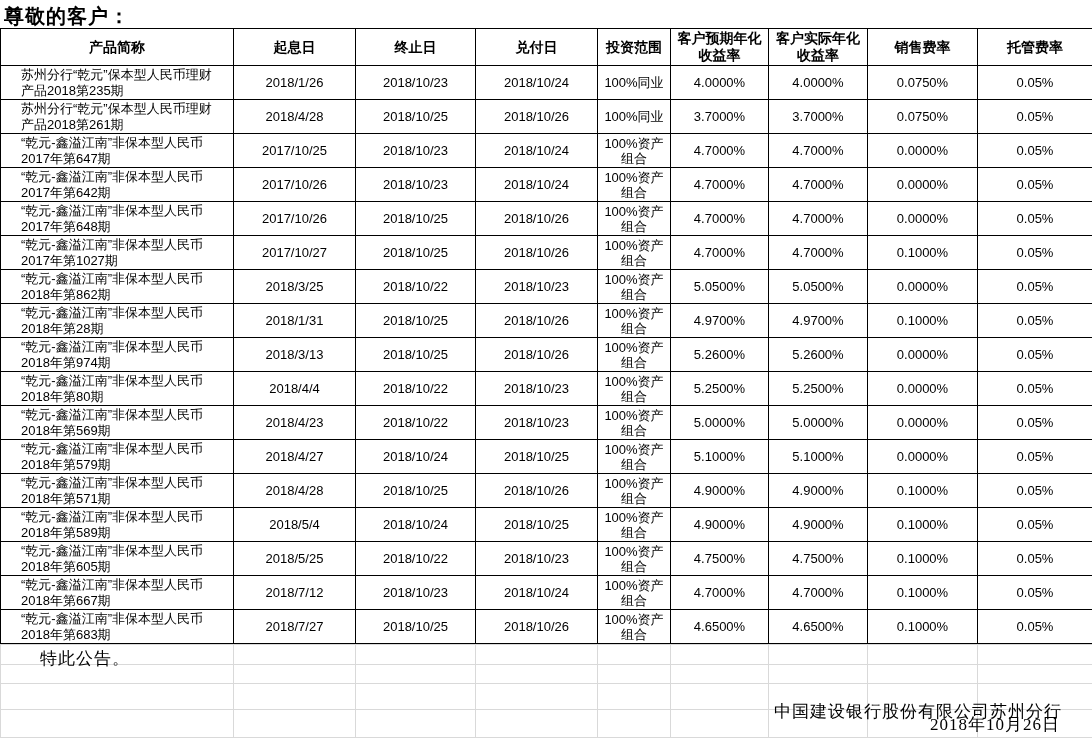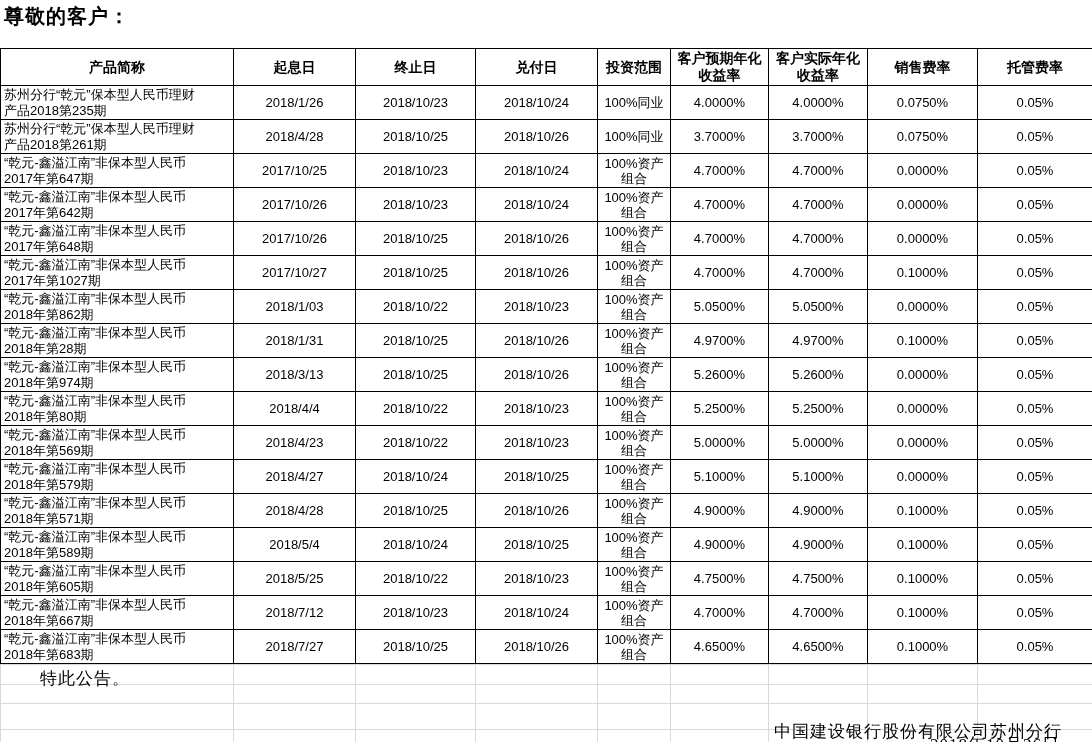--- a/index.html
+++ b/index.html
@@ -10,38 +10,37 @@
     overflow:hidden;
   }
   .greeting {
     height:24px; padding:3px 0 1px 4px;
     font-size:20px; font-weight:bold;
     letter-spacing:1px;
   }
   table.products {
     border-collapse:collapse; table-layout:fixed;
     width:1092px;
-    margin-top:20px;
   }
   .products th, .products td {
     border:1px solid #000000;
     text-align:center; vertical-align:middle;
     padding:0 2px;
     white-space:pre-line;
     overflow:hidden;
   }
   .products th {
     font-size:14px; font-weight:bold;
     height:36px; line-height:17px;
   }
   .products td {
     font-size:13px; height:33px; line-height:15px;
   }
   .products td.name-cell {
-    text-align:left; padding-left:3px;
+    text-align:left; padding-left:20px;
     font-size:13px; line-height:16px;
   }
   .footer {
     position:relative; width:1092px; height:96px;
   }
   table.grid {
     border-collapse:collapse; table-layout:fixed;
     width:1092px;
   }
   .grid td { border:1px solid #d9d9d9; padding:0; }
@@ -163,21 +162,21 @@
         <td>100%资产
 组合</td>
         <td>4.7000%</td>
         <td>4.7000%</td>
         <td>0.1000%</td>
         <td>0.05%</td>
       </tr>
       <tr>
         <td class="name-cell">“乾元-鑫溢江南”非保本型人民币
 2018年第862期</td>
-        <td>2018/1/03</td>
+        <td>2018/3/25</td>
         <td>2018/10/22</td>
         <td>2018/10/23</td>
         <td>100%资产
 组合</td>
         <td>5.0500%</td>
         <td>5.0500%</td>
         <td>0.0000%</td>
         <td>0.05%</td>
       </tr>
       <tr>

